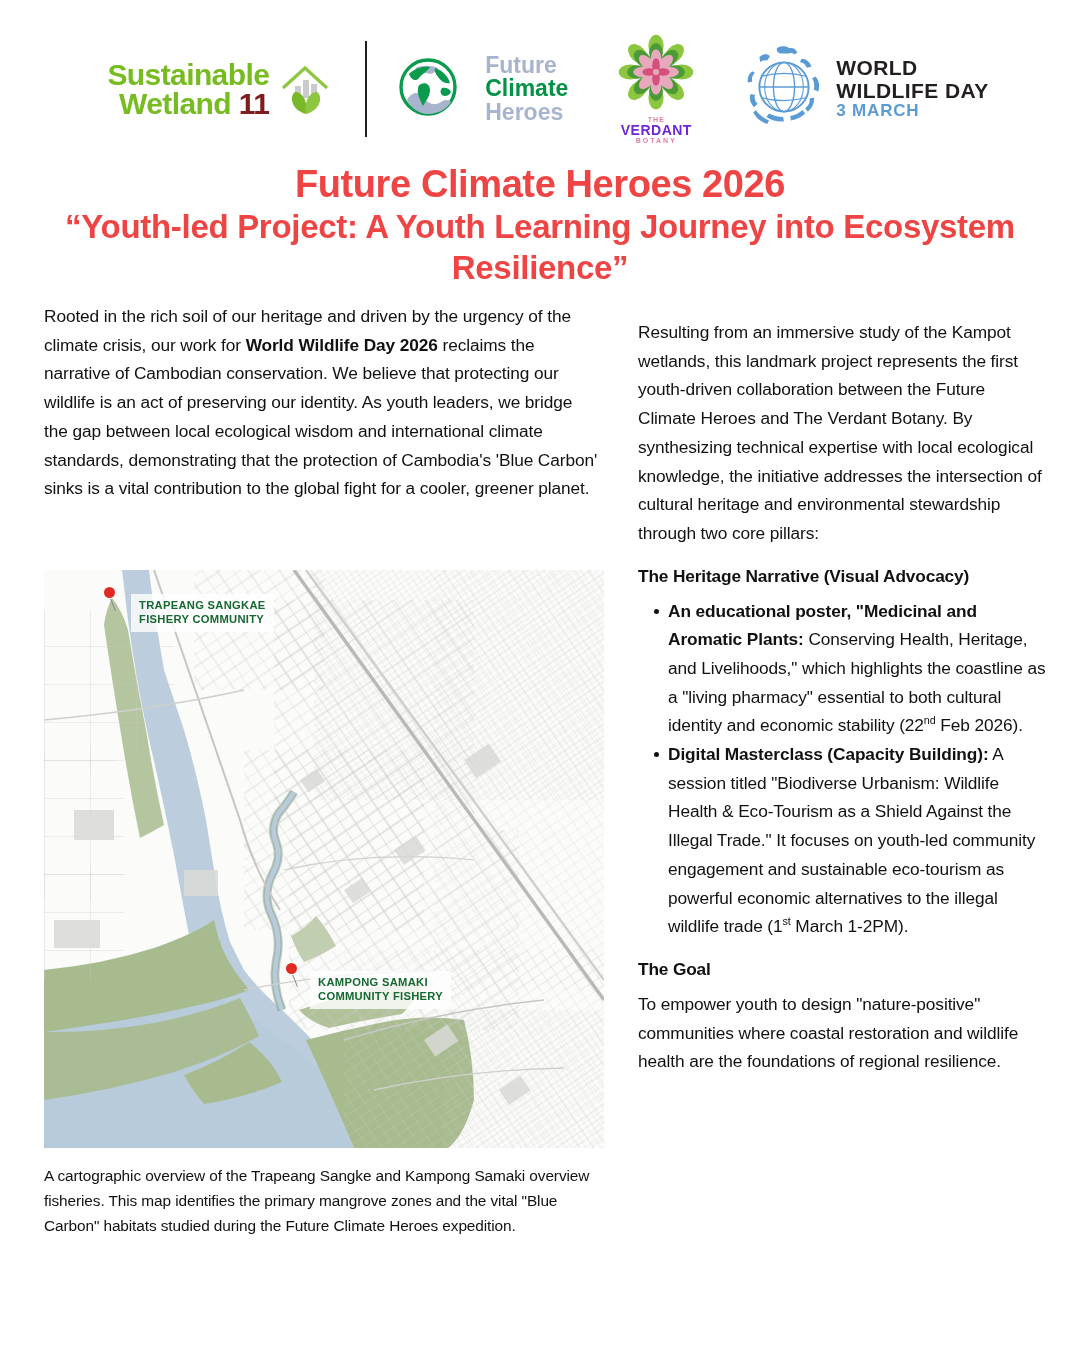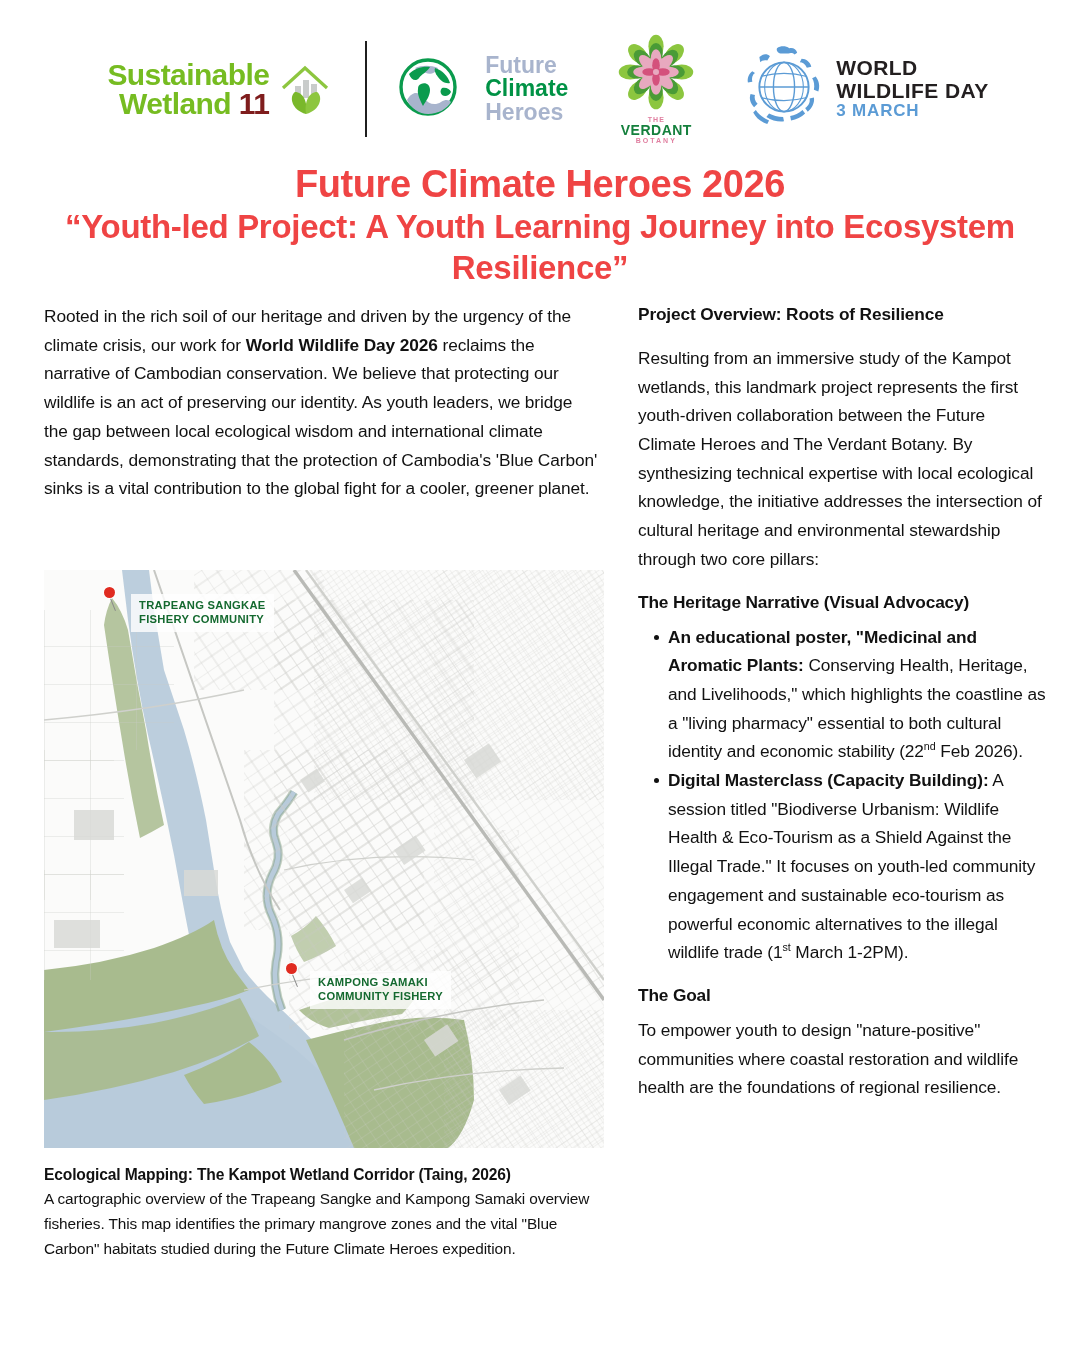--- a/index.html
+++ b/index.html
@@ -53,21 +53,21 @@
 
   .logo-fch { display: flex; align-items: center; gap: 26px; padding-right: 50px; }
   .fch-words { line-height: 1.02; }
   .fch-l1 { font-size: 23px; font-weight: bold; color: #a8b4cd; }
   .fch-l2 { font-size: 23px; font-weight: bold; color: #009245; }
   .fch-l3 { font-size: 23px; font-weight: bold; color: #a8b4cd; }
 
   .logo-verdant { display:flex; flex-direction:column; align-items:center; padding-right: 46px;}
   .verdant-caption { text-align:center; line-height:1.0; margin-top:2px;}
   .vc-the { font-size:7px; font-weight:bold; color:#e07fa0; letter-spacing:1px;}
-  .vc-main { font-size:14px; font-weight:bold; color:#15803d; letter-spacing:0.5px;}
+  .vc-main { font-size:14px; font-weight:bold; color:#6d28d9; letter-spacing:0.5px;}
   .vc-sub { font-size:7px; font-weight:bold; color:#e07fa0; letter-spacing:2px;}
 
   .logo-wwd { display: flex; align-items: center; gap: 8px; }
   .wwd-words { line-height: 1.08; }
   .wwd-l1 { font-size: 21px; font-weight: bold; color: #231f20; letter-spacing: 0.4px;}
   .wwd-l2 { font-size: 21px; font-weight: bold; color: #231f20; letter-spacing: 0.4px;}
   .wwd-l3 { font-size: 17px; font-weight: bold; color: #5b9bd5; letter-spacing: 0.8px;}
 
   
   .title-block {
@@ -402,26 +402,24 @@
 FISHERY COMMUNITY</div>
 
   <div class="pin pin-b">
     <div class="needle"></div>
     <div class="head"></div>
   </div>
   <div class="map-label label-b">KAMPONG SAMAKI
 COMMUNITY FISHERY</div>
 
   <div class="caption">
-    <div class="cap-head">Ecological Mapping: The Kampot Wetland Corridor (Taing, 2026)</div>
     <div class="cap-body">A cartographic overview of the Trapeang Sangke and Kampong Samaki overview fisheries. This map identifies the primary mangrove zones and the vital "Blue Carbon" habitats studied during the Future Climate Heroes expedition.</div>
   </div>
 
   <div class="col-right">
-    <div class="sec-head">Project Overview: Roots of Resilience</div>
     <div class="gap-14"></div>
     <div class="body-text">Resulting from an immersive study of the Kampot wetlands, this landmark project represents the first youth-driven collaboration between the Future Climate Heroes and The Verdant Botany. By synthesizing technical expertise with local ecological knowledge, the initiative addresses the intersection of cultural heritage and environmental stewardship through two core pillars:</div>
     <div class="gap-14"></div>
     <div class="sec-head">The Heritage Narrative (Visual Advocacy)</div>
     <div class="gap-6"></div>
     <ul class="bullets">
       <li><b>An educational poster, "Medicinal and Aromatic Plants:</b> Conserving Health, Heritage, and Livelihoods," which highlights the coastline as a "living pharmacy" essential to both cultural identity and economic stability (22<sup>nd</sup> Feb 2026).</li>
       <li><b>Digital Masterclass (Capacity Building):</b> A session titled "Biodiverse Urbanism: Wildlife Health &amp; Eco-Tourism as a Shield Against the Illegal Trade." It focuses on youth-led community engagement and sustainable eco-tourism as powerful economic alternatives to the illegal wildlife trade (1<sup>st</sup> March 1-2PM).</li>
     </ul>
     <div class="gap-14"></div>

